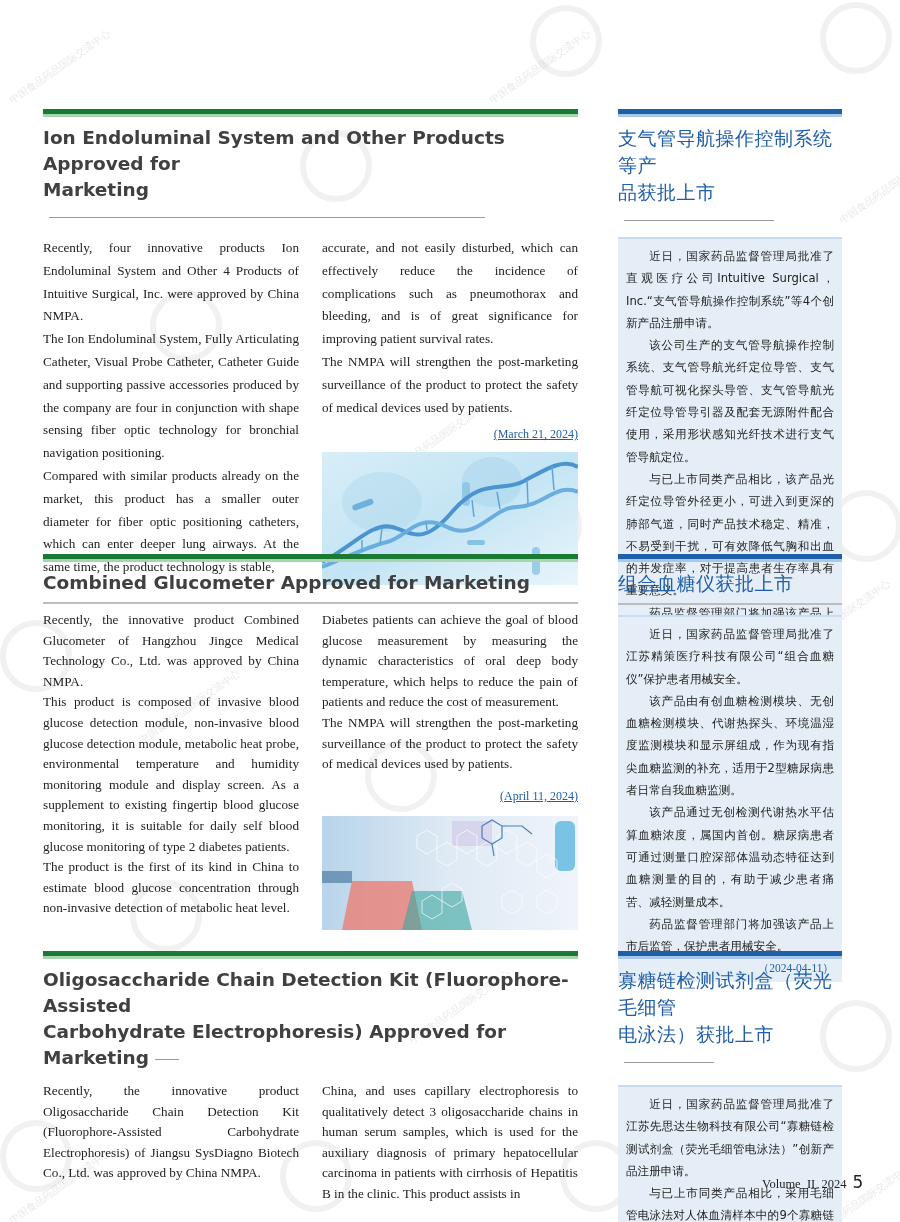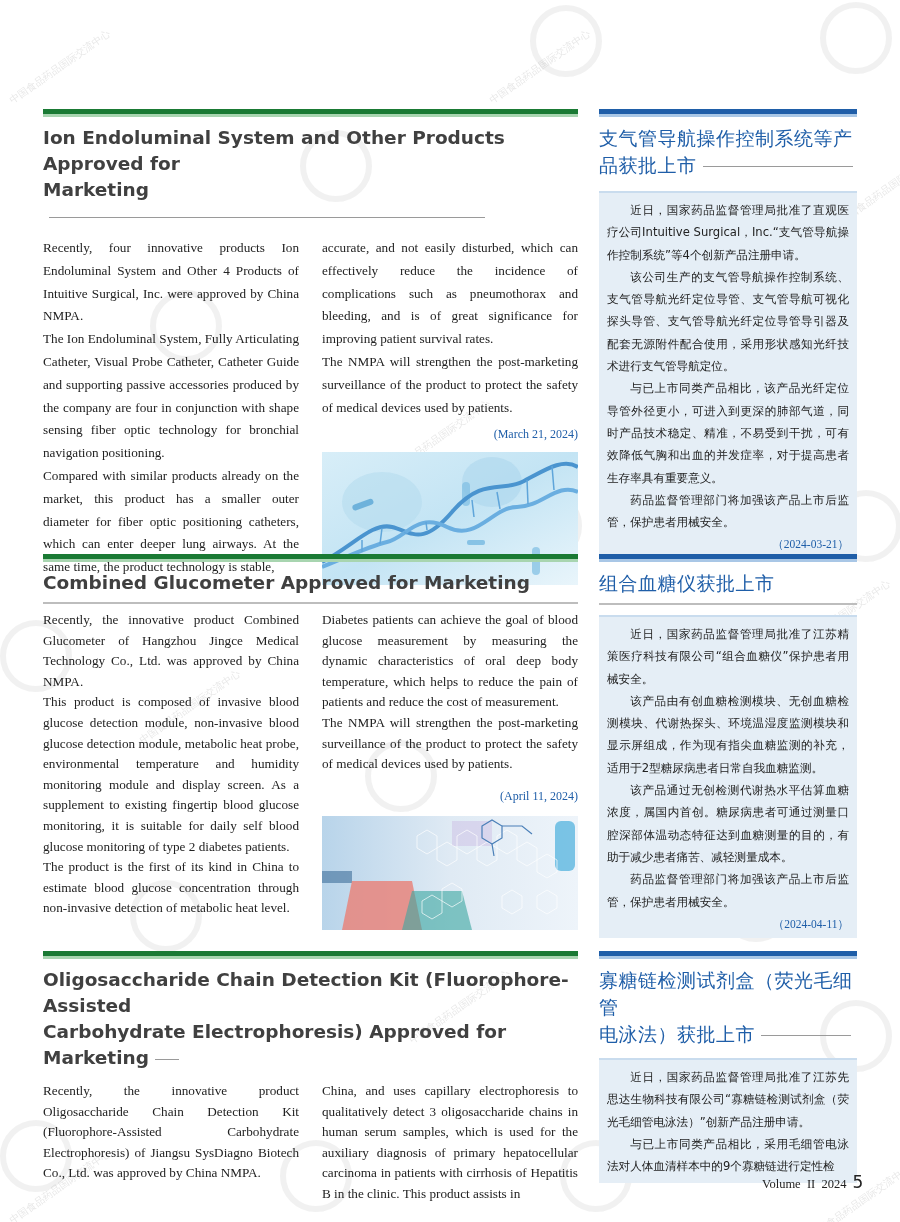--- a/index.html
+++ b/index.html
@@ -1,34 +1,34 @@
 <!DOCTYPE html>
 <html><head>
 <meta charset="utf-8">
 <style>
   html, body { margin: 0; padding: 0; background: #ffffff; }
   body { width: 900px; height: 1222px; position: relative; overflow: hidden; font-family: "Liberation Serif", serif; color: #222; }
   .watermark { position: absolute; border: 6px solid rgba(180,180,180,0.18); border-radius: 50%; width: 60px; height: 60px; pointer-events: none; }
   .wm-text { position: absolute; color: rgba(170,170,170,0.28); font-family: "DejaVu Sans", sans-serif; font-size: 10px; transform: rotate(-35deg); white-space: nowrap; pointer-events: none; }
 
   .en-col { position: absolute; left: 43px; width: 535px; }
-  .cn-col { position: absolute; left: 599px; width: 258px; }
+  .cn-col { position: absolute; left: 618px; width: 224px; }
 
   .bar-green { height: 5px; background: #1a7a34; border-bottom: 3px solid #a8d5b0; }
   .bar-blue  { height: 5px; background: #1f5ea8; border-bottom: 3px solid #a9c7e6; }
 
   .en-title { font-family: "DejaVu Sans", sans-serif; font-weight: bold; color: #404040; font-size: 18.5px; line-height: 26px; margin-top: 8px; }
   .cn-title { font-family: "DejaVu Sans", sans-serif; color: #1f5ea8; font-size: 19px; line-height: 27px; margin-top: 8px; letter-spacing: 0.5px; }
   .title-rule { display: inline-block; height: 1px; background: #9a9a9a; vertical-align: middle; margin-left: 6px; }
   .full-rule { height: 2px; background: #bdbdbd; margin-top: 8px; }
 
   .cols { display: flex; justify-content: space-between; margin-top: 8px; }
   .col { width: 256px; }
   .p { font-size: 13.2px; line-height: 22.8px; text-align: justify; margin: 0; }
-  .date-en { color: #1f5ea8; font-size: 12px; text-align: right; margin-top: 8px; }
+  .date-en { color: #1f5ea8; font-size: 12px; text-align: right; margin-top: 8px; text-decoration: underline; }
   .img-box { width: 256px; margin-top: 10px; position: relative; overflow: hidden; }
 
   .cn-box { background: #e5eef6; border-top: 2px solid #c9dcee; margin-top: 10px; padding: 6px 8px 6px 8px; }
   .cn-p { font-family: "DejaVu Sans", sans-serif; font-size: 11.6px; line-height: 22.3px; text-indent: 2em; margin: 0; text-align: justify; color: #222; }
   .cn-date { color: #1f5ea8; font-family: "Liberation Serif", serif; font-size: 11.5px; text-align: right; margin-top: 4px; }
 
   .footer { position: absolute; left: 762px; top: 1172px; font-size: 12.5px; color: #222; }
   .footer .pg { font-family: "DejaVu Sans", sans-serif; font-size: 17px; margin-left: 6px; }
 </style>
 </head>
@@ -178,21 +178,21 @@
     </div>
   </div>
 </div>
 
 <div class="cn-col" style="top:109px;">
   <div class="bar-blue"></div>
   <div class="cn-title">
     <span>支气管导航操作控制系统等产</span><br>
     <span>品获批上市</span><span class="title-rule" style="width:150px;"></span>
   </div>
-  <div class="cn-box" style="margin-top:12px;">
+  <div class="cn-box" style="margin-top:4px;">
     <p class="cn-p">近日，国家药品监督管理局批准了直观医疗公司Intuitive Surgical，Inc.“支气管导航操作控制系统”等4个创新产品注册申请。</p>
     <p class="cn-p">该公司生产的支气管导航操作控制系统、支气管导航光纤定位导管、支气管导航可视化探头导管、支气管导航光纤定位导管导引器及配套无源附件配合使用，采用形状感知光纤技术进行支气管导航定位。</p>
     <p class="cn-p">与已上市同类产品相比，该产品光纤定位导管外径更小，可进入到更深的肺部气道，同时产品技术稳定、精准，不易受到干扰，可有效降低气胸和出血的并发症率，对于提高患者生存率具有重要意义。</p>
     <p class="cn-p">药品监督管理部门将加强该产品上市后监管，保护患者用械安全。</p>
     <div class="cn-date">（2024-03-21）</div>
   </div>
 </div>
 
 <div class="cn-col" style="top:554px;">
   <div class="bar-blue"></div>

